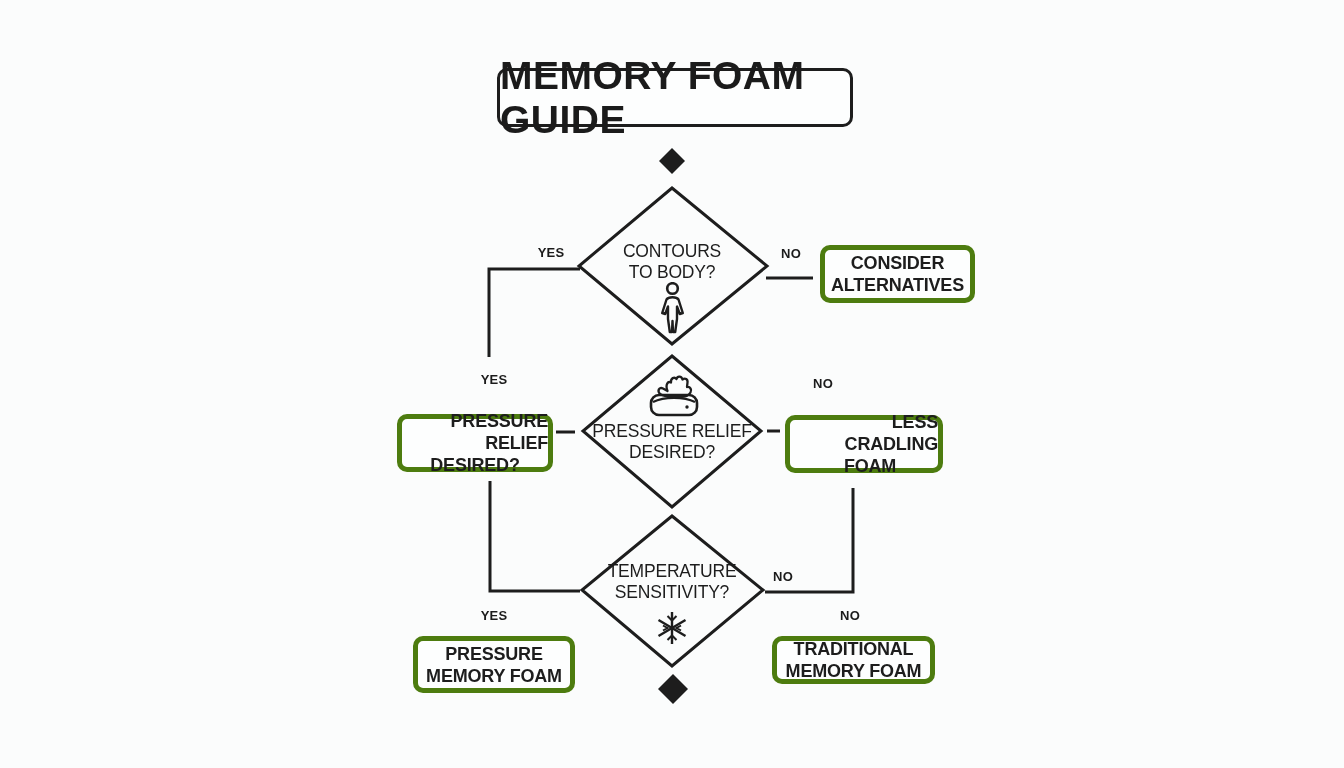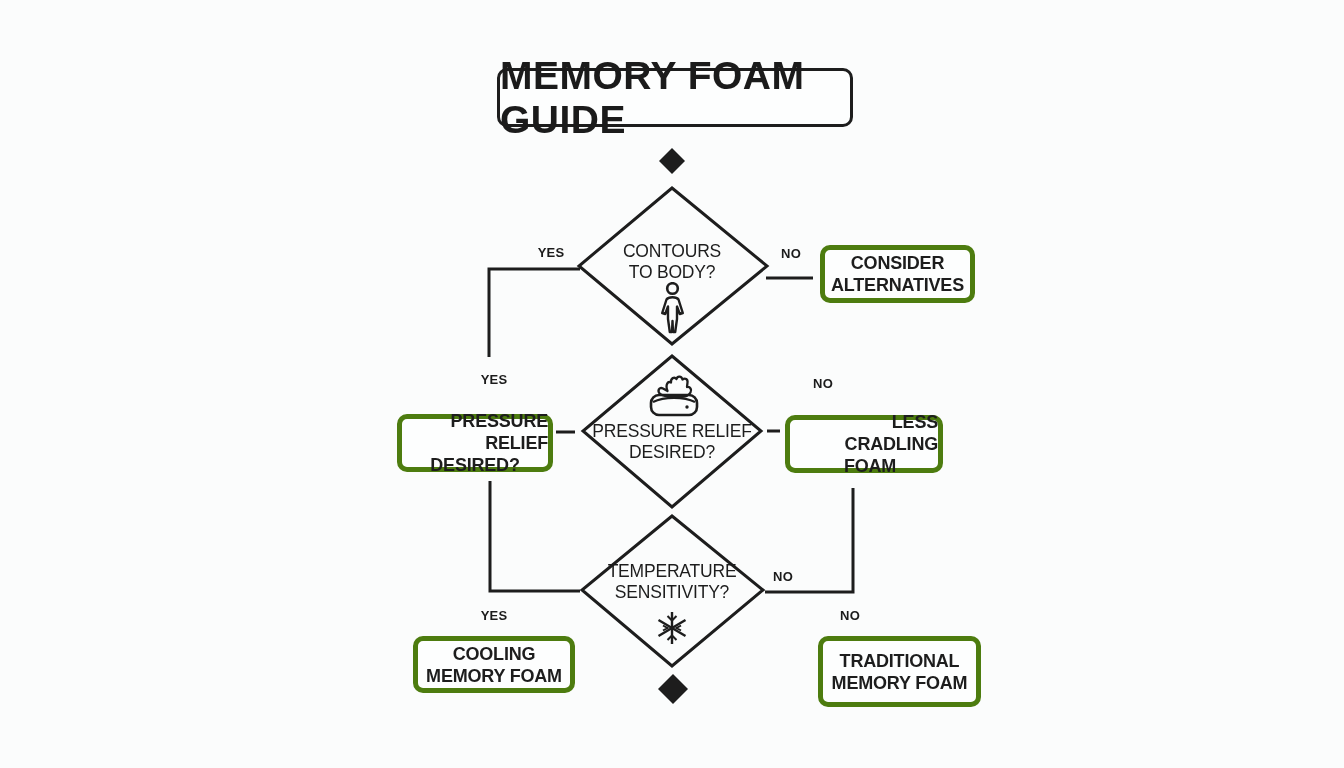--- a/index.html
+++ b/index.html
@@ -24,21 +24,21 @@
   .node-box{
     position:absolute;border:5px solid #4d7c0f;border-radius:10px;
     display:flex;flex-direction:column;align-items:center;justify-content:center;
     box-sizing:border-box;background:#fdfefe;text-align:right;
     font-size:18px;font-weight:700;line-height:22px;letter-spacing:-0.2px;
   }
   .box-consider   {left:820px;top:245px;width:155px;height:58px;}
   .box-pressure   {left:397px;top:414px;width:156px;height:58px;}
   .box-less       {left:785px;top:415px;width:158px;height:58px;padding-left:12px;}
   .box-cooling    {left:413px;top:636px;width:162px;height:57px;}
-  .box-traditional{left:772px;top:636px;width:163px;height:71px;margin-left:46px;}
+  .box-traditional{left:772px;top:636px;width:163px;height:48px;}
   .diamond-text{
     position:absolute;width:220px;text-align:center;
     font-size:17.5px;font-weight:400;line-height:21px;letter-spacing:-0.2px;
     transform:translateX(-50%);
   }
   .d1-text{left:672px;top:241px;}
   .d2-text{left:672px;top:421px;}
   .d3-text{left:672px;top:561px;}
   .branch-label{
     position:absolute;transform:translateX(-50%);
@@ -123,21 +123,21 @@
   </div>
   <div class="node-box box-pressure">
     <div>PRESSURE RELIEF</div>
     <div>DESIRED?</div>
   </div>
   <div class="node-box box-less">
     <div>LESS CRADLING</div>
     <div>FOAM</div>
   </div>
   <div class="node-box box-cooling">
-    <div>COOLING</div>
+    <div>PRESSURE</div>
     <div>MEMORY FOAM</div>
   </div>
   <div class="node-box box-traditional">
     <div>TRADITIONAL</div>
     <div>MEMORY FOAM</div>
   </div>
 
   <span class="branch-label lbl-yes1">YES</span>
   <span class="branch-label lbl-no1">NO</span>
   <span class="branch-label lbl-yes2">YES</span>

